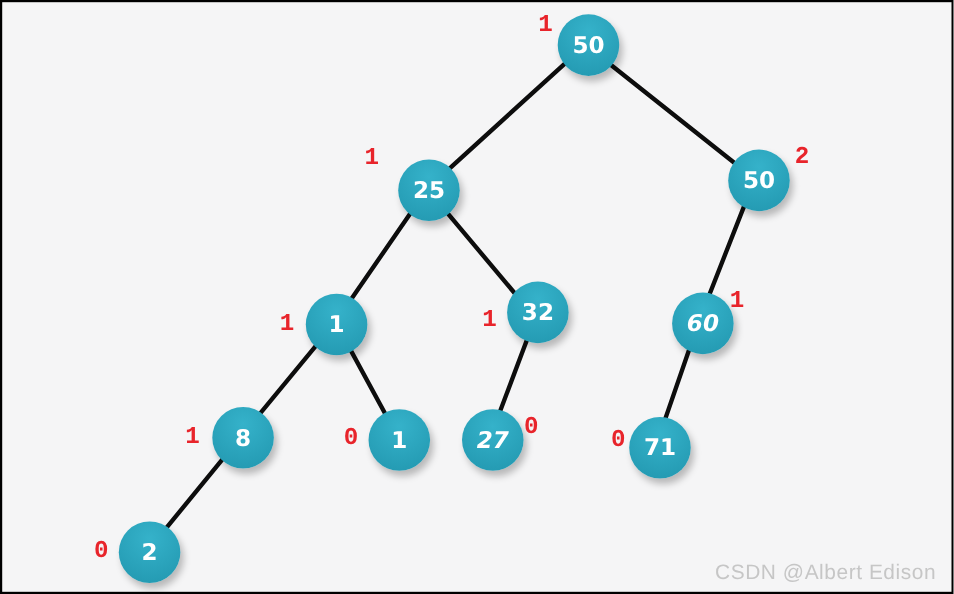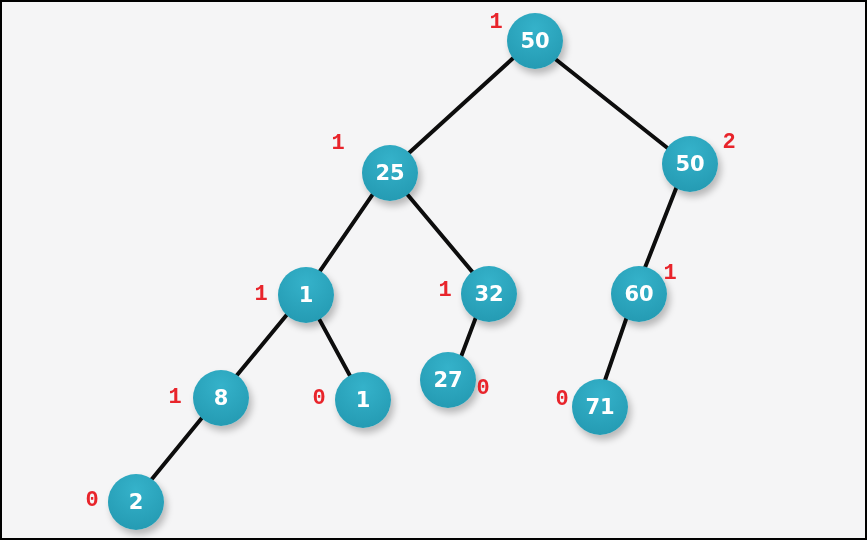--- a/index.html
+++ b/index.html
@@ -81,28 +81,29 @@
     </svg>
   <div id="nodes-layer">
       <div class="node" style="left: 533px; top: 39px;">50</div>
       <div class="bf" style="left: 494px; top: 21px;">1</div>
       <div class="node" style="left: 388px; top: 171px;">25</div>
       <div class="bf" style="left: 336px; top: 142px;">1</div>
       <div class="node" style="left: 688px; top: 162px;">50</div>
       <div class="bf" style="left: 727px; top: 141px;">2</div>
       <div class="node" style="left: 304px; top: 293px;">1</div>
       <div class="bf" style="left: 259px; top: 293px;">1</div>
-      <div class="node" style="left: 487px; top: 292px;">32</div>
+      <div class="node" style="left: 487px; top: 282px;">32</div>
       <div class="bf" style="left: 443px; top: 289px;">1</div>
-      <div class="node" style="left: 637px; top: 292px;">60</div>
+      <div class="node" style="left: 637px; top: 292px; font-style: italic;">60</div>
       <div class="bf" style="left: 668px; top: 272px;">1</div>
       <div class="node" style="left: 219px; top: 396px;">8</div>
       <div class="bf" style="left: 173px; top: 396px;">1</div>
       <div class="node" style="left: 361px; top: 398px;">1</div>
       <div class="bf" style="left: 317px; top: 397px;">0</div>
-      <div class="node" style="left: 446px; top: 378px;">27</div>
+      <div class="node" style="left: 446px; top: 398px; font-style: italic;">27</div>
       <div class="bf" style="left: 481px; top: 387px;">0</div>
       <div class="node" style="left: 598px; top: 405px;">71</div>
       <div class="bf" style="left: 560px; top: 398px;">0</div>
       <div class="node" style="left: 134px; top: 500px;">2</div>
       <div class="bf" style="left: 90px; top: 499px;">0</div>
     </div>
+  <div class="watermark">CSDN @Albert Edison</div>
 </div>
 
 </body></html>

